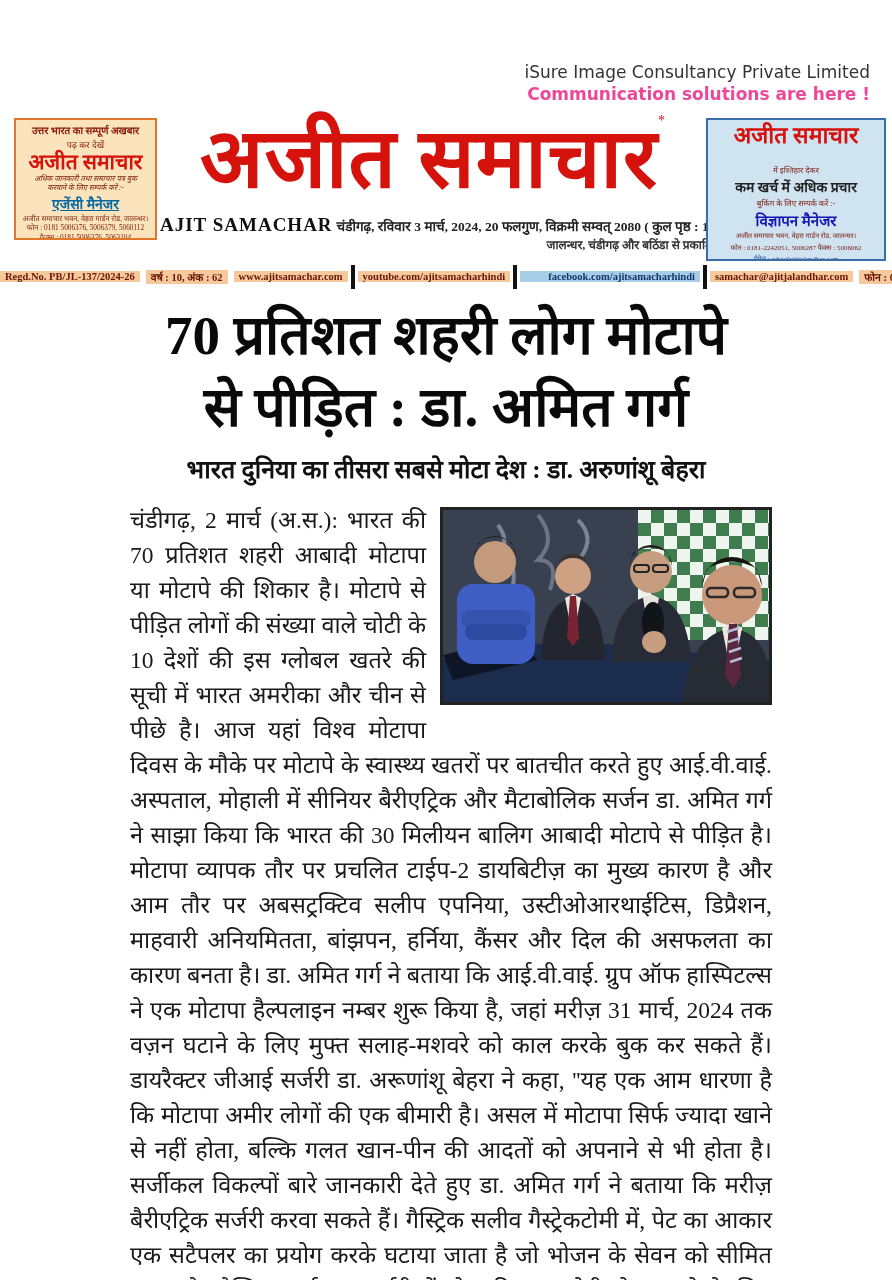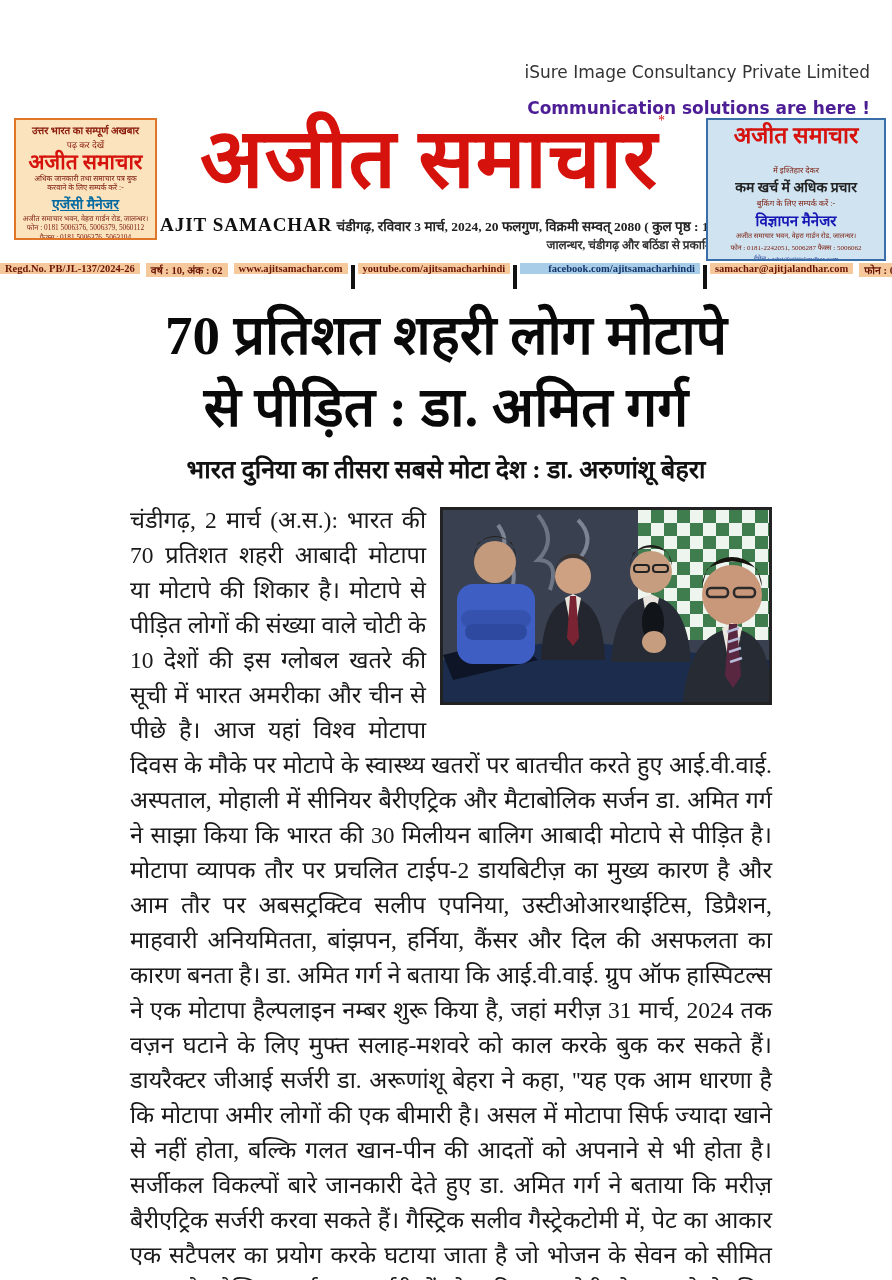--- a/index.html
+++ b/index.html
@@ -3,32 +3,32 @@
 <meta charset="utf-8">
 <style>
   html,body{margin:0;padding:0;background:#e8e8e8;}
   .page{position:relative;width:892px;height:1280px;background:#ffffff;overflow:hidden;
         font-family:"Liberation Serif", serif;color:#1a1a1a;}
 
   
   .consultancy{position:absolute;top:62px;right:22px;text-align:right;
                font-family:"DejaVu Sans", sans-serif;}
   .consultancy .l1{font-size:17px;color:#333;}
-  .consultancy .l2{font-size:17px;font-weight:bold;color:#4c1d95;margin-top:16px;}
+  .consultancy .l2{font-size:17px;font-weight:bold;color:#ec4899;margin-top:2px;}
 
   
   .header{position:absolute;left:0;top:113px;width:892px;height:165px;}
 
   .adbox{position:absolute;box-sizing:border-box;text-align:center;overflow:hidden;}
   .adbox-left{left:14px;top:5px;width:143px;height:122px;background:#fbe3bd;
               border:2px solid #e0762a;padding:3px 2px;}
   .adbox-left .t1{font-size:10px;font-weight:bold;color:#8a1a0a;}
   .adbox-left .t2{font-size:9px;color:#8a1a0a;margin-top:1px;}
   .adbox-left .big{font-size:21px;font-weight:bold;color:#d6120d;line-height:1.05;}
-  .adbox-left .t3{font-size:7.5px;color:#7a1a0a;margin-top:1px;line-height:1.25;}
+  .adbox-left .t3{font-size:7.5px;color:#7a1a0a;margin-top:1px;line-height:1.25;font-style:italic;}
   .adbox-left .mgr{font-size:14px;font-weight:bold;color:#0369a1;text-decoration:underline;margin:1px 0;}
   .adbox-left .sm{font-size:7.3px;color:#7a1a0a;line-height:1.3;}
 
   .masthead{position:absolute;left:160px;top:0px;width:545px;text-align:center;}
   .masthead .title{font-size:83px;line-height:92px;font-weight:bold;color:#d6120d;
                    letter-spacing:1px;white-space:nowrap;}
   .masthead .reg-mark{font-size:14px;vertical-align:top;color:#d6120d;}
   .date-row{position:absolute;left:160px;top:101px;width:560px;white-space:nowrap;}
   .date-row .en{font-weight:bold;font-size:19px;letter-spacing:1px;color:#111;text-align:right;}
   .date-row .hi{font-size:13.5px;font-weight:bold;color:#222;}
@@ -40,21 +40,21 @@
   .adbox-right .big{font-size:23px;font-weight:bold;color:#d6120d;line-height:1.05;}
   .adbox-right .t1{font-size:8px;color:#7a1a0a;margin-top:16px;}
   .adbox-right .t2{font-size:14px;font-weight:bold;color:#222;margin-top:2px;}
   .adbox-right .t3{font-size:8px;color:#7a1a0a;margin-top:1px;}
   .adbox-right .mgr{font-size:15px;font-weight:bold;color:#1616b4;margin-top:2px;}
   .adbox-right .sm{font-size:7px;color:#7a1a0a;line-height:1.35;margin-top:2px;}
   .adbox-right .eml{font-size:7px;color:#2a4a9a;margin-top:1px;}
 
   
   .reg-strip{position:absolute;left:0;top:263px;width:835px;height:27px;
-             display:flex;align-items:flex-start;gap:3px;font-size:10.5px;color:#6a1505;
+             display:flex;align-items:center;gap:3px;font-size:10.5px;color:#6a1505;
              font-weight:bold;}
   .seg{background:#f6c99c;display:flex;align-items:center;padding:0 5px;white-space:nowrap;}
   .seg.blue{background:#a8cde8;color:#15356a;padding-left:28px;}
   .qr{width:24px;height:24px;align-self:center;background:
       repeating-conic-gradient(#111 0 25%, #f2f2f2 0 50%) 0 0/6px 6px;
       border:2px solid #111;box-sizing:border-box;}
   .divider{width:1.5px;background:#6a1505;align-self:center;height:18px;}
 
   
   .headline{position:absolute;left:60px;top:300px;width:772px;text-align:center;

